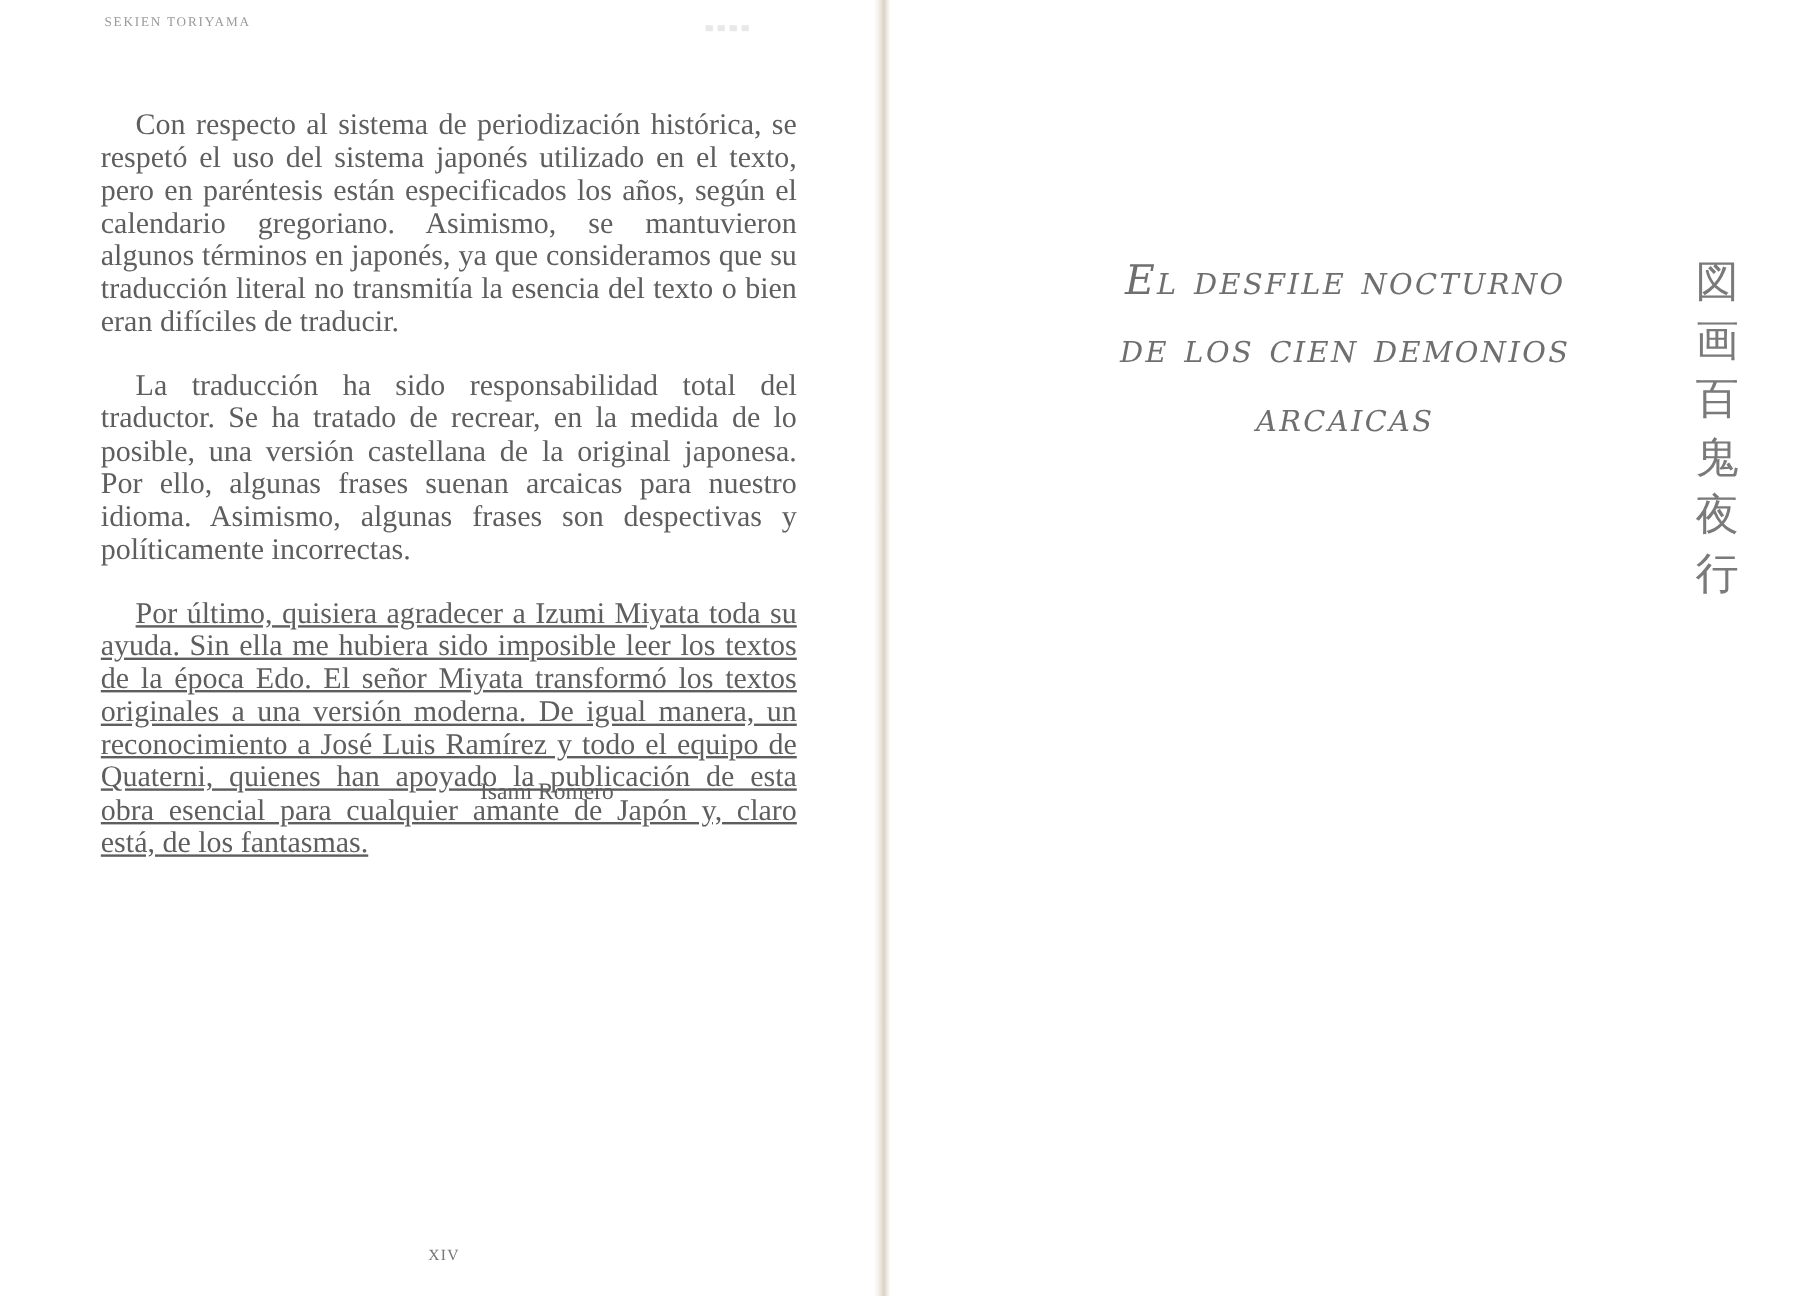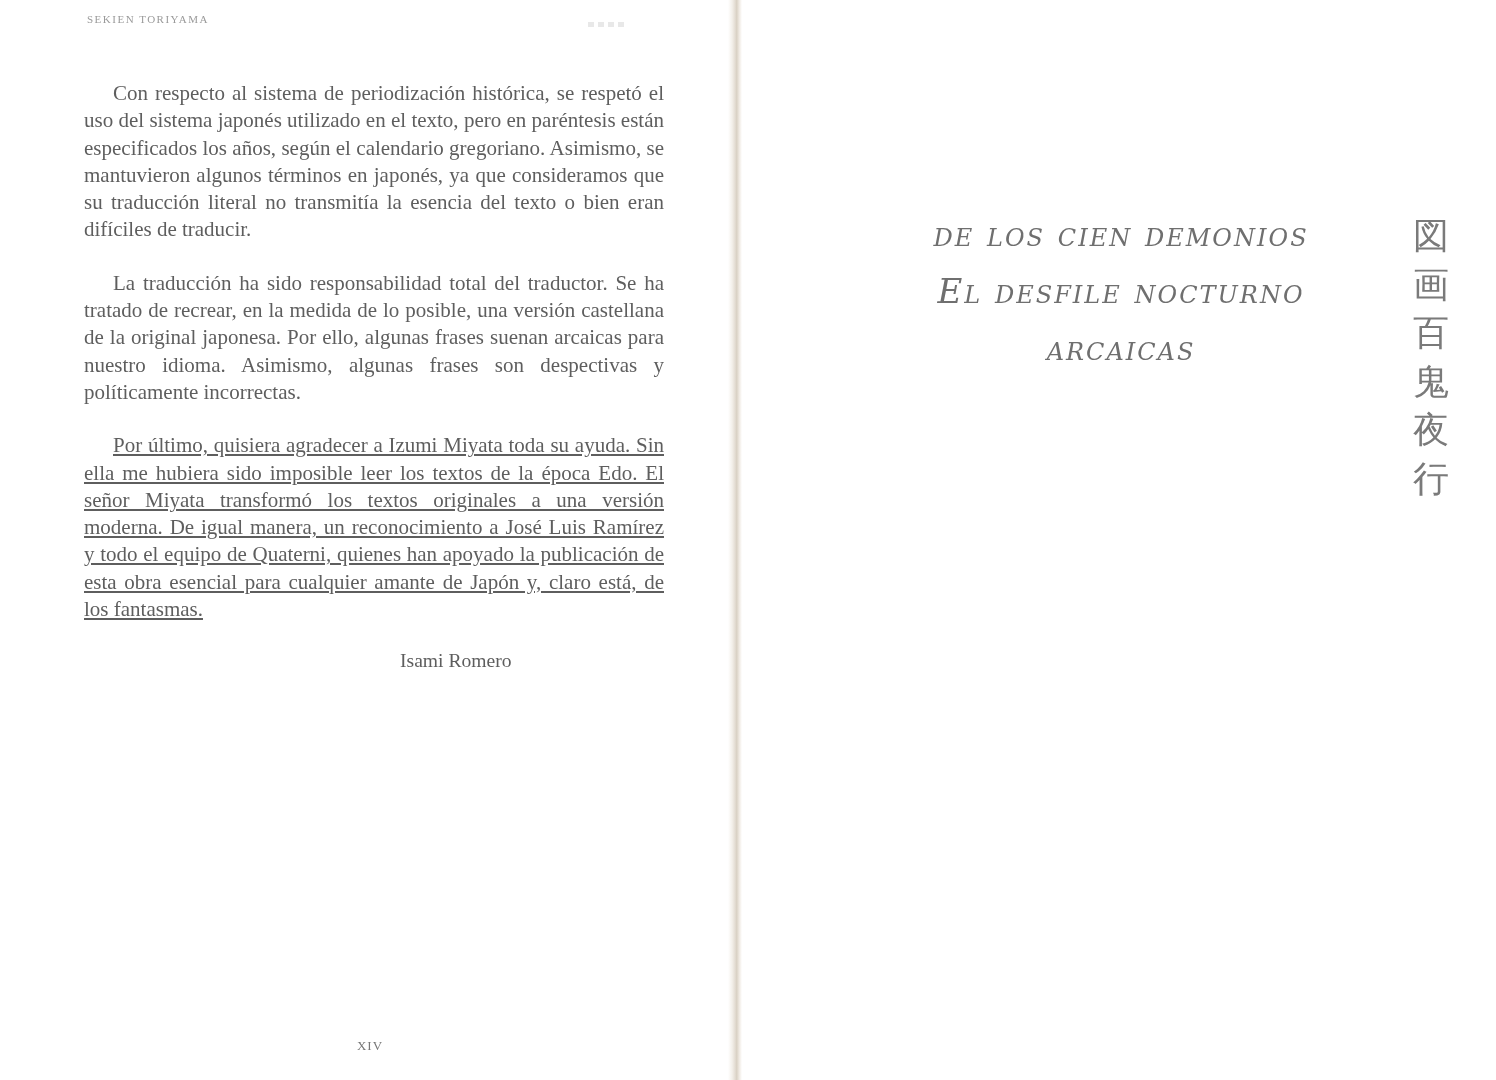--- a/index.html
+++ b/index.html
@@ -32,22 +32,22 @@
       width: 56px; height: 8px;
     }
     .running-head-right span {
       display: inline-block; width: 6px; height: 5px; margin-right: 4px;
       background: #e8e8e8;
     }
     .body-text {
       position: absolute; left: 84px; top: 60px; width: 580px;
     }
     .para {
-      margin: 4px 0 26px 0;
-      font-size: 21px; line-height: 27.3px;
+      margin: 15px 0 26px 0;
+      font-size: 25px; line-height: 27.3px;
       text-align: justify; text-indent: 29px;
       color: #5e5e5e;
     }
     .para:last-of-type { margin-bottom: 0; text-decoration: underline; }
     .signature {
       position: absolute; left: 400px; top: 631px; width: 262px;
       text-align: left; font-size: 19.6px; line-height: 27.3px; color: #5e5e5e;
     }
     .signature div { white-space: nowrap; }
     .folio {
@@ -92,22 +92,22 @@
   </div>
 
   <div class="folio">XIV</div>
 </div>
 
 <div class="spine"></div>
 
 <div class="page-right"></div>
 
 <div class="title-block">
+  <div>El desfile nocturno</div>
   <div>de los cien demonios</div>
-  <div>El desfile nocturno</div>
   <div>arcaicas</div>
 </div>
 
 <div class="kanji-col">
   <span>図</span>
   <span>画</span>
   <span>百</span>
   <span>鬼</span>
   <span>夜</span>
   <span>行</span>

